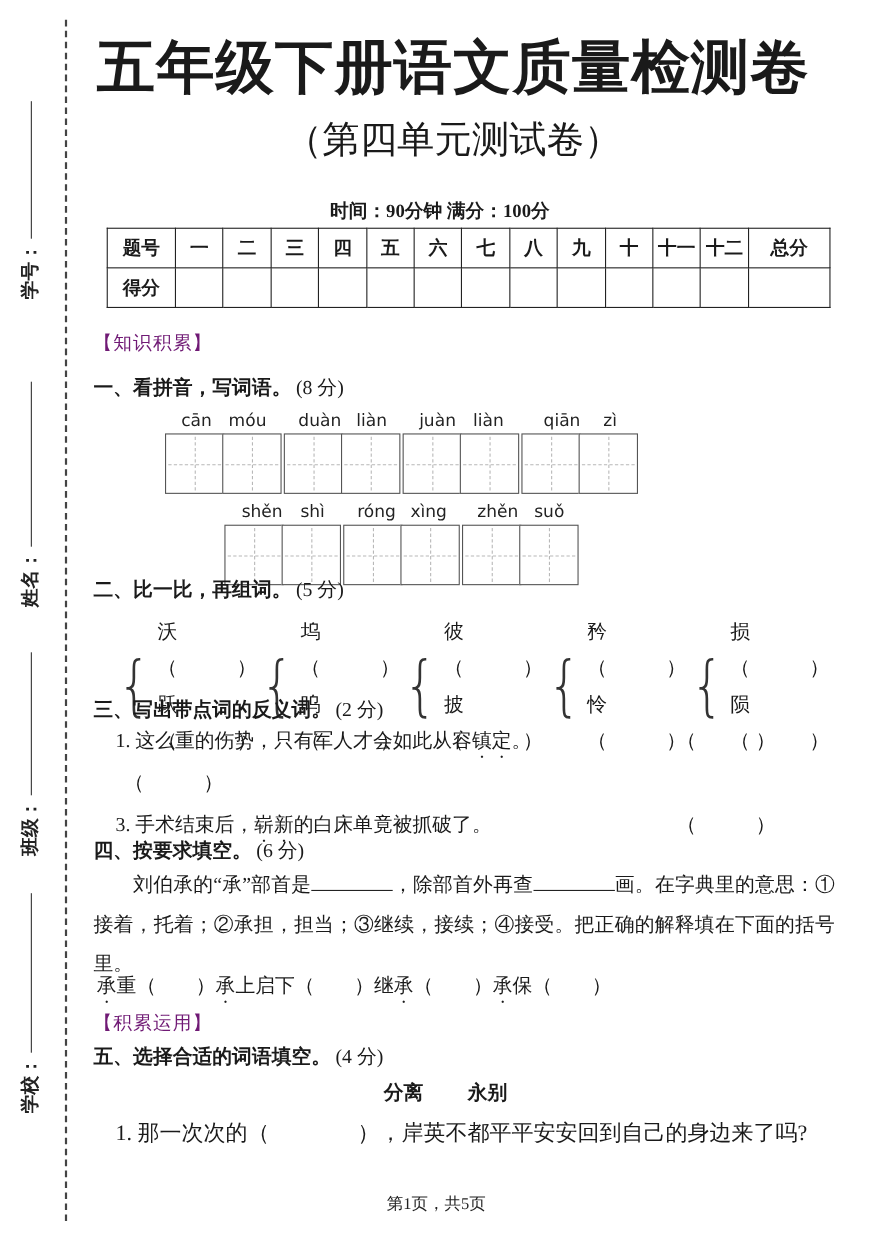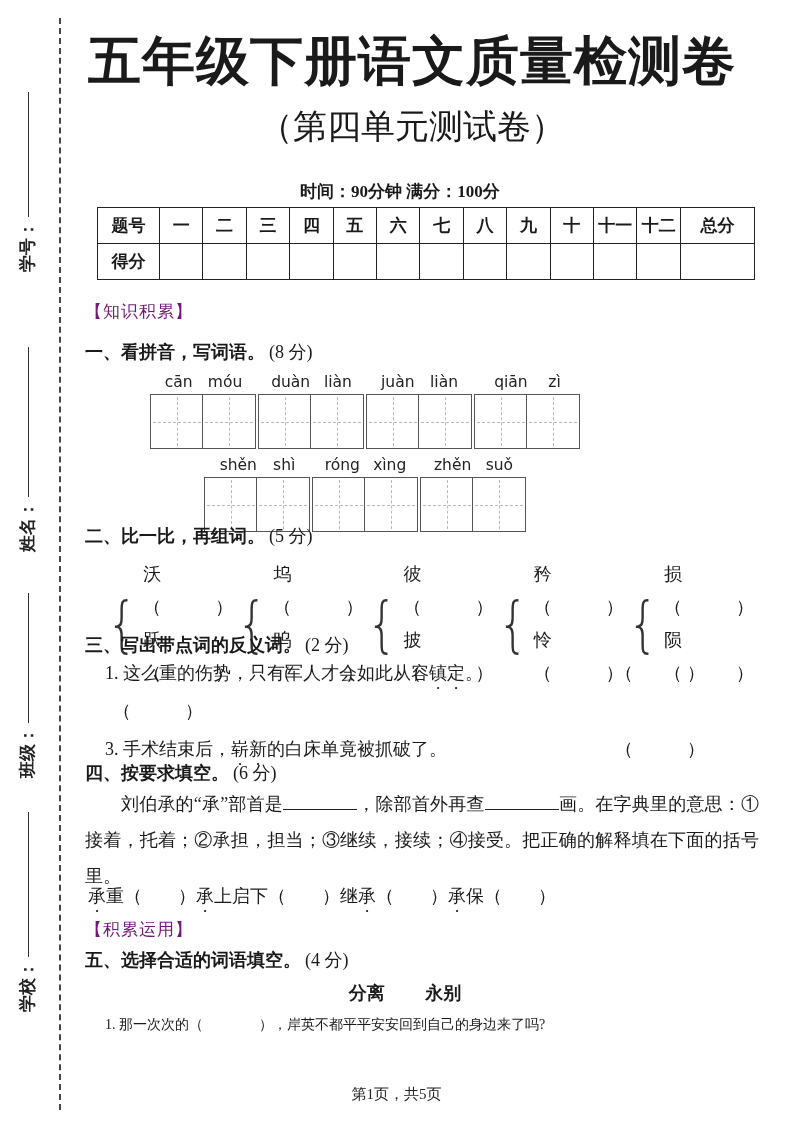--- a/index.html
+++ b/index.html
@@ -72,21 +72,21 @@
     font-size:18px; line-height:36px; text-indent:2em; text-align:justify; }
   .u-blank { display:inline-block; width:74px; height:2px;
     border-bottom:1.6px solid #222; vertical-align:0; }
   .q4-words { position:absolute; left:88px; top:884px; width:420px;
     display:flex; justify-content:space-between; font-size:18px;
     white-space:nowrap; }
   
   .bank { position:absolute; left:85px; top:981px; width:640px;
     text-align:center; font-size:18px; font-weight:700; }
   .bank span { margin:0 18px; }
-  .q5-item { position:absolute; left:105px; top:1016px; font-size:14px;
+  .q5-item { position:absolute; left:105px; top:1016px; font-size:20px;
     white-space:nowrap; }
   
   .footer { position:absolute; left:0; top:1085px; width:793px;
     text-align:center; font-size:15px; color:#222; }
 </style>
 </head>
 <body>
 
 <div class="sheet">
 

